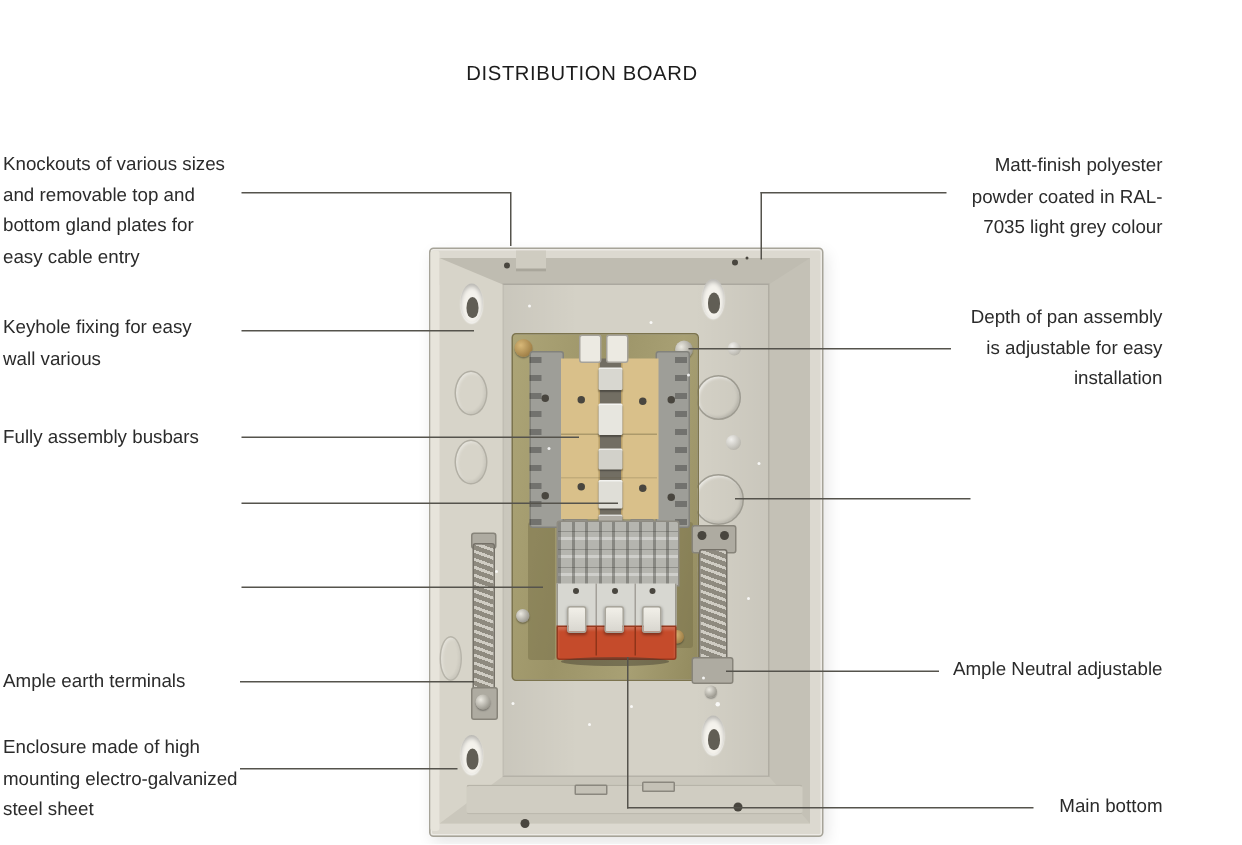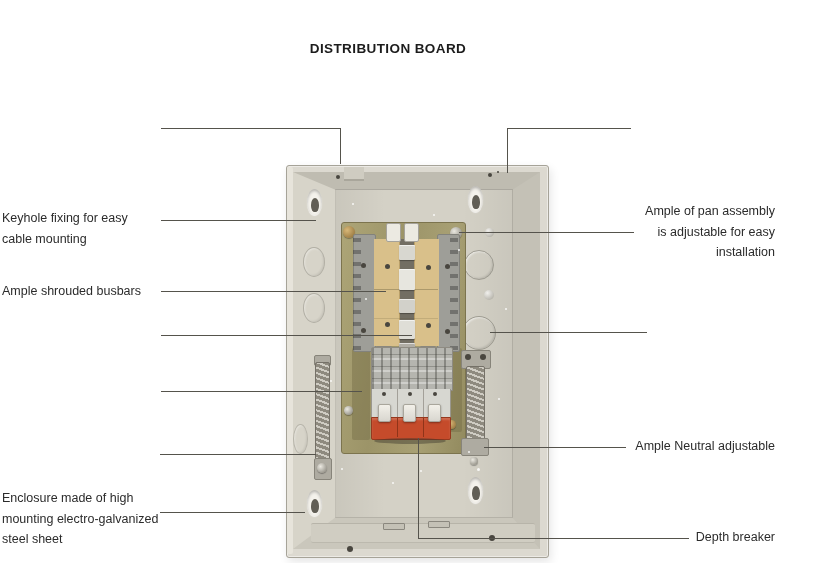--- a/index.html
+++ b/index.html
@@ -1,20 +1,20 @@
 <!DOCTYPE html>
 <html><head>
 <meta charset="utf-8">
 <style>
   html,body{margin:0;padding:0;background:#ffffff;}
   .stage{position:relative;width:828px;height:563px;background:#ffffff;overflow:hidden;
          font-family:"Liberation Sans","DejaVu Sans",sans-serif;}
   .abs{position:absolute;}
   .title{position:absolute;left:388px;top:41px;transform:translateX(-50%);
-         font-size:13.5px;font-weight:bold;letter-spacing:.4px;color:#1c1c1c;white-space:nowrap;}
+         font-size:13.5px;font-weight:normal;letter-spacing:.4px;color:#1c1c1c;white-space:nowrap;}
   .lab{position:absolute;font-size:12.5px;line-height:20.5px;color:#2b2b2b;white-space:pre-line;}
   .lab-left{left:2px;text-align:left;}
   .lab-right{right:53px;text-align:right;}
   .ll{position:absolute;background:#55534c;}
   .llh{height:1px;}
   .llv{width:1px;}
 
   
   .box-outer{position:absolute;left:286px;top:165px;width:261px;height:391px;
     background:#dcd9d0;border:1px solid #a6a398;border-radius:3px;
@@ -208,25 +208,33 @@
   <div class="ll llh" style="left:160px;top:454px;width:156px;"></div>
   <div class="ll llh" style="left:160px;top:512px;width:145px;"></div>
   <div class="ll llh" style="left:507px;top:128px;width:124px;"></div>
   <div class="ll llv" style="left:507px;top:128px;height:45px;"></div>
   <div class="ll llh" style="left:459px;top:232px;width:175px;"></div>
   <div class="ll llh" style="left:490px;top:332px;width:157px;"></div>
   <div class="ll llh" style="left:484px;top:447px;width:142px;"></div>
   <div class="ll llv" style="left:418px;top:438px;height:101px;"></div>
   <div class="ll llh" style="left:418px;top:538px;width:271px;"></div>
 
+  <div class="lab lab-left" style="top:99px;">Knockouts of various sizes
+and removable top and
+bottom gland plates for
+easy cable entry</div>
   <div class="lab lab-left" style="top:208px;">Keyhole fixing for easy
-cable mounting</div>
-  <div class="lab lab-left" style="top:281px;">Ample shrouded busbars</div>
+wall various</div>
+  <div class="lab lab-left" style="top:281px;">Fully assembly busbars</div>
+  <div class="lab lab-left" style="top:444px;">Ample earth terminals</div>
   <div class="lab lab-left" style="top:488px;">Enclosure made of high
 mounting electro-galvanized
 steel sheet</div>
-  <div class="lab lab-right" style="top:201px;">Ample of pan assembly
+  <div class="lab lab-right" style="top:100px;">Matt-finish polyester
+powder coated in RAL-
+7035 light grey colour</div>
+  <div class="lab lab-right" style="top:201px;">Depth of pan assembly
 is adjustable for easy
 installation</div>
   <div class="lab lab-right" style="top:436px;">Ample Neutral adjustable</div>
-  <div class="lab lab-right" style="top:527px;">Depth breaker</div>
+  <div class="lab lab-right" style="top:527px;">Main bottom</div>
 
 </div>
 
 </body></html>

